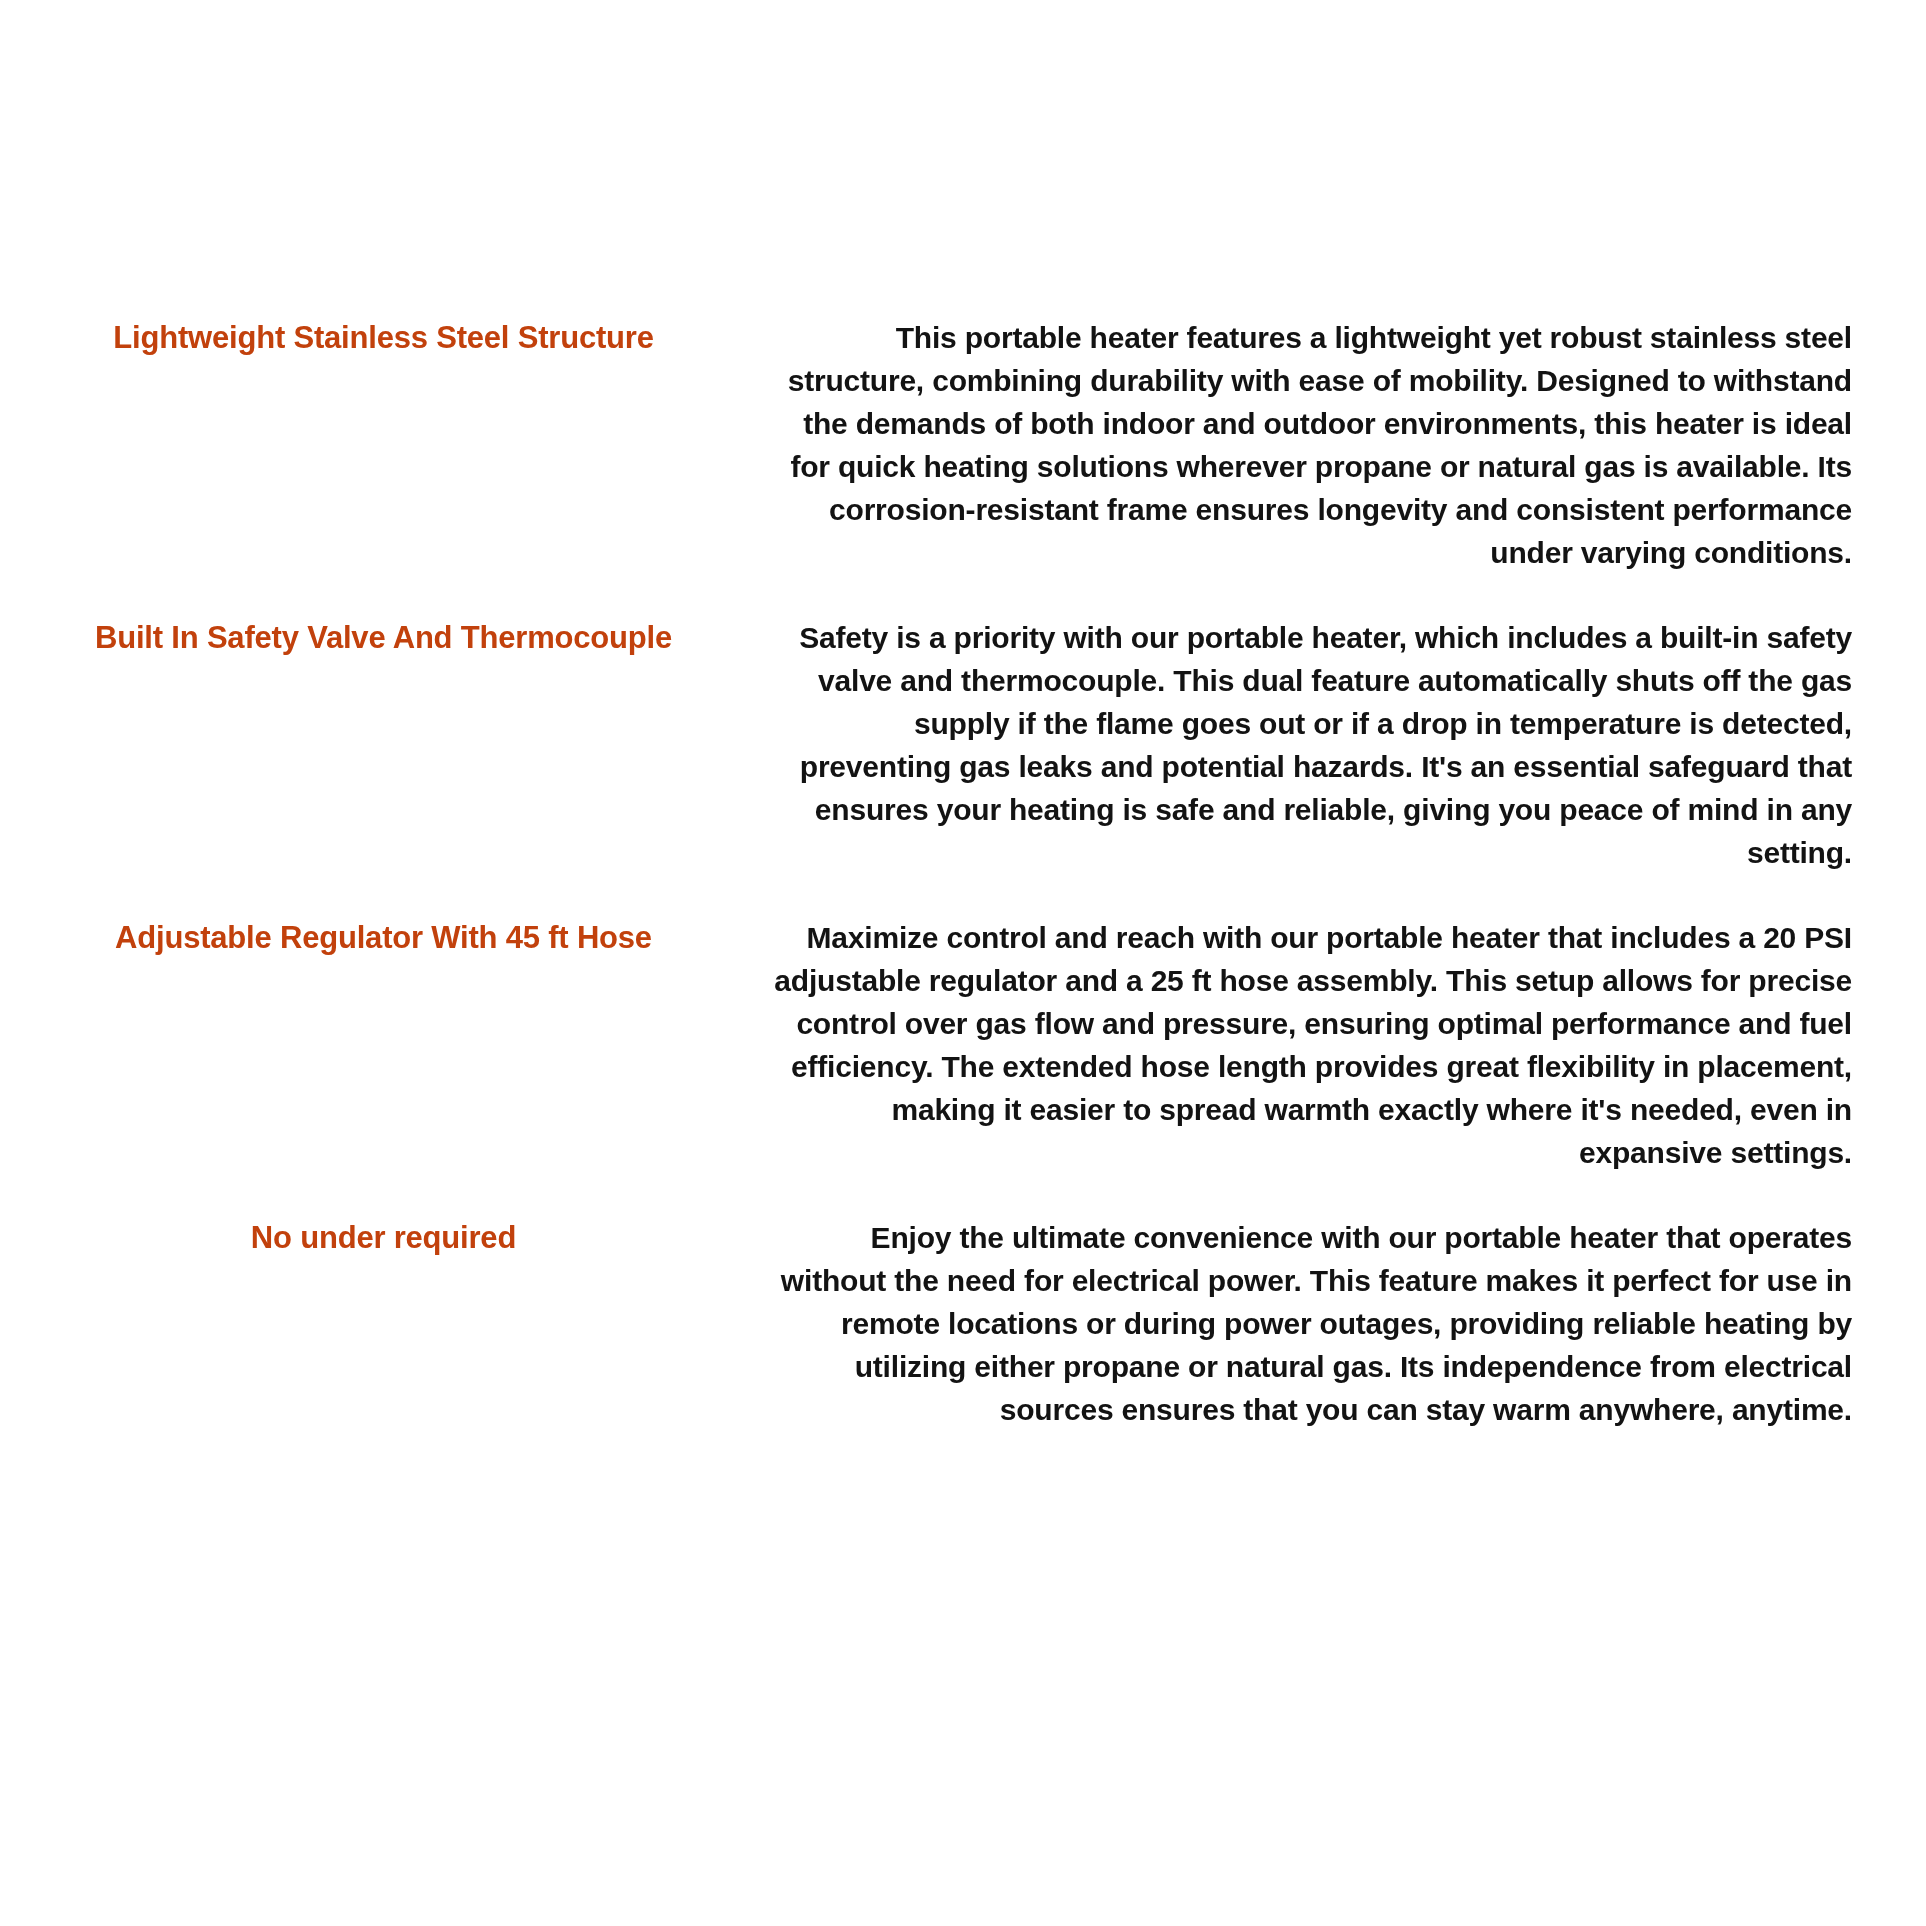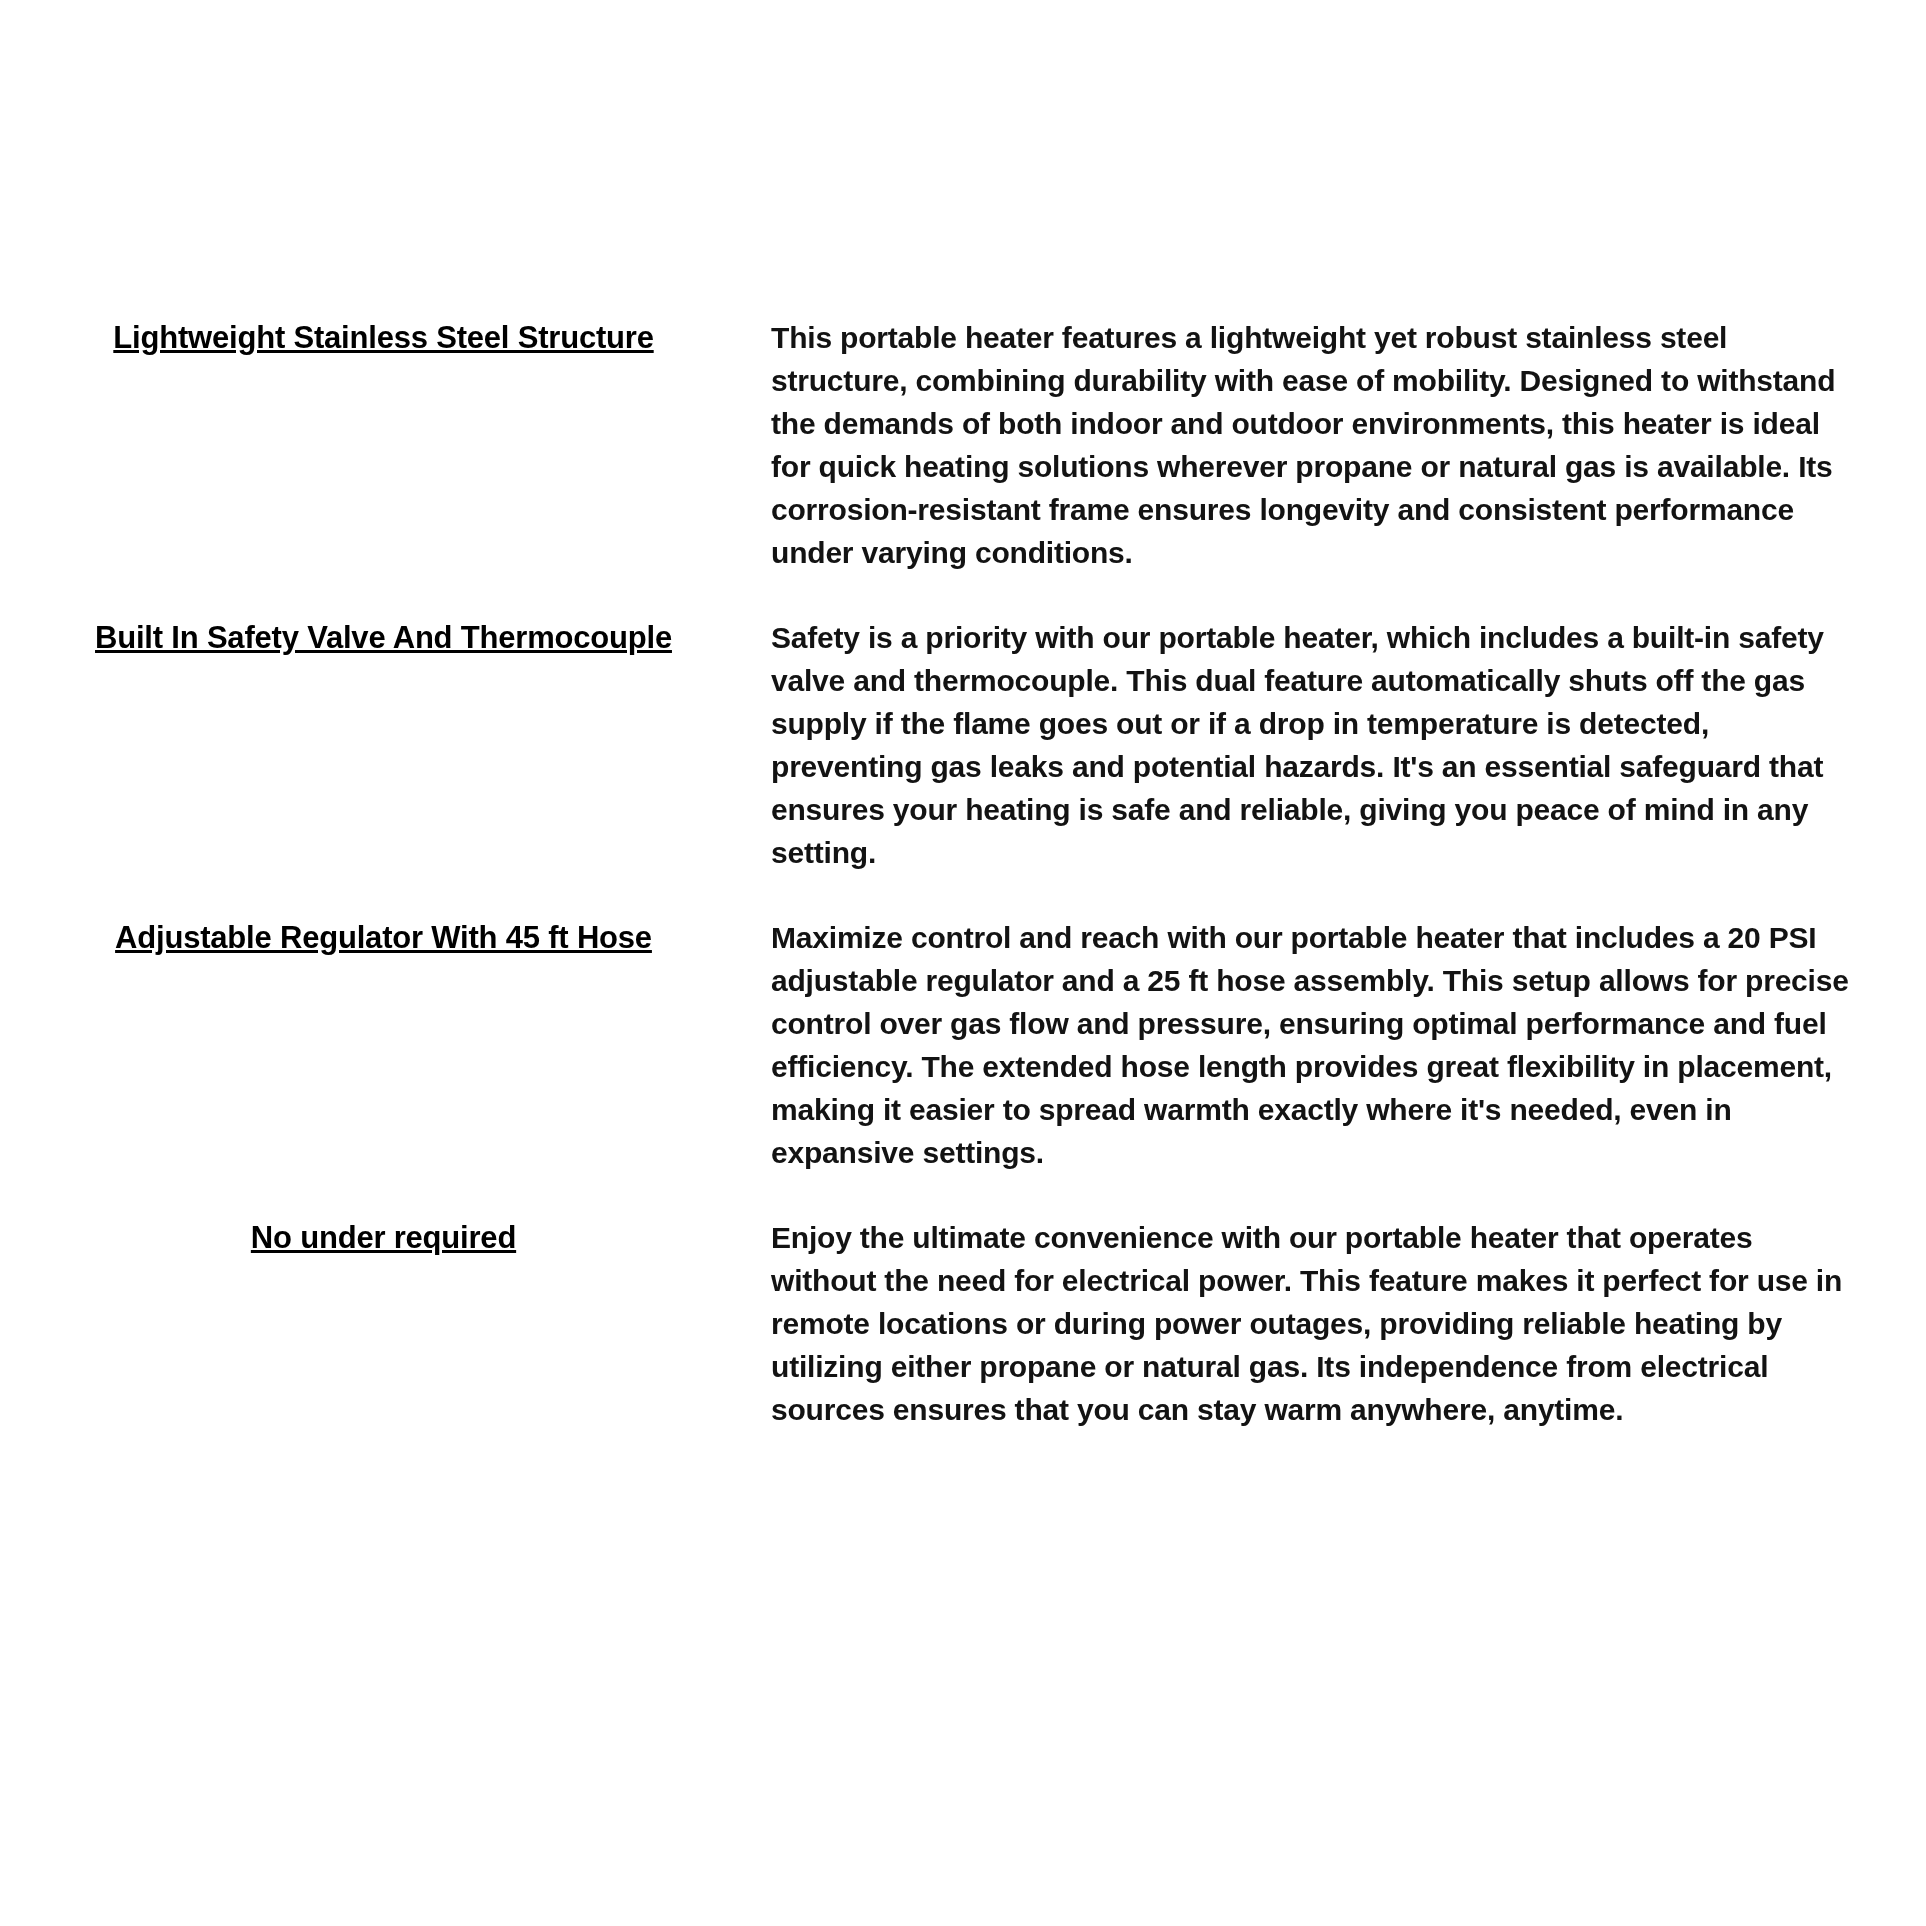--- a/index.html
+++ b/index.html
@@ -33,25 +33,24 @@
     display: grid;
     grid-template-columns: 767px 1089px;
     margin-bottom: 42px;
   }
   .feature-title {
     text-align: center;
     font-size: 31px;
     line-height: 43px;
     letter-spacing: -0.2px;
     padding: 0 7px;
-    color: #000000;
-    text-decoration: underline;
+    color: #c2410c;
   }
   .feature-desc {
-    text-align: left;
+    text-align: right;
     font-size: 30px;
     line-height: 43px;
     letter-spacing: -0.2px;
     padding: 0 4px;
     color: #131313;
   }
 </style>
 </head>
 <body>
 

